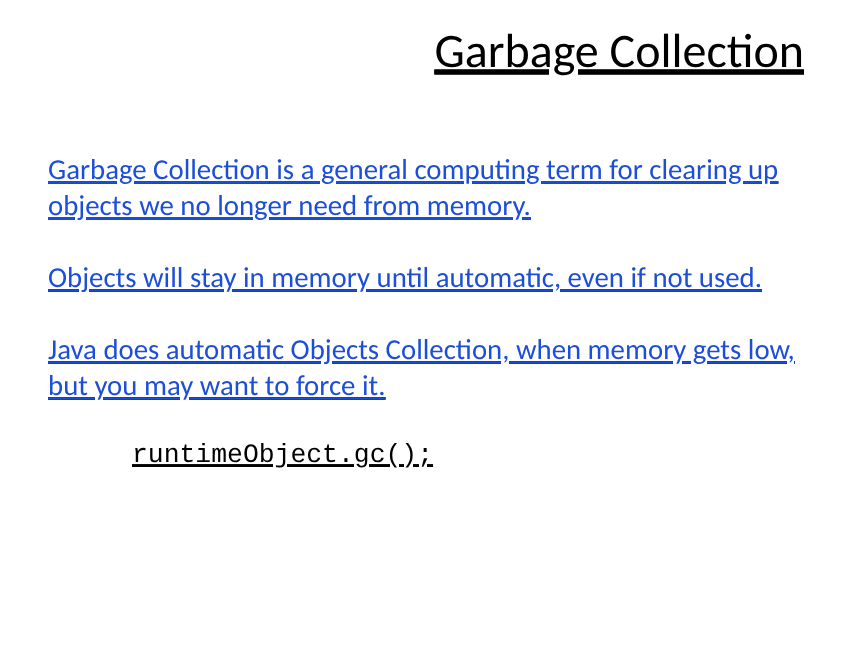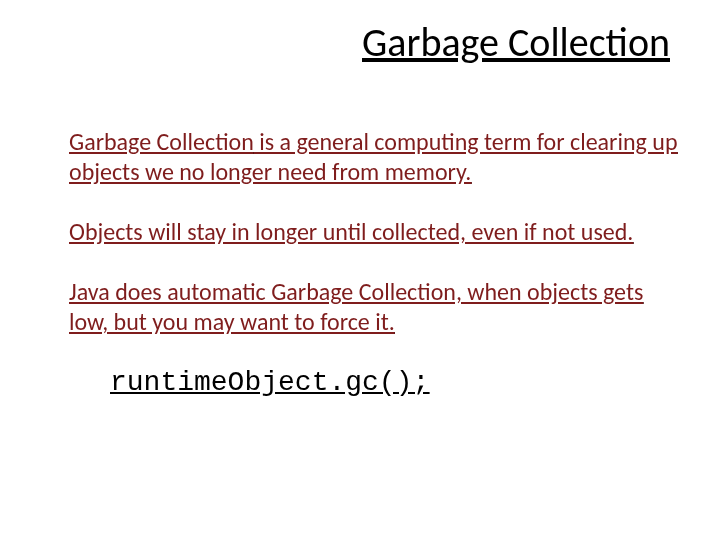--- a/index.html
+++ b/index.html
@@ -16,39 +16,38 @@
       font-weight: 400;
       text-align: right;
       margin-right: 10px;
       margin-bottom: 60px;
       color: #000;
     }
     .para {
       font-size: 24px;
       line-height: 1.25;
       margin-bottom: 30px;
-      color: #7f1d1d;
-      margin-left: 29px;
+      color: #1d4ed8;
     }
     .underline {
       text-decoration: underline;
     }
     .code-line {
       font-family: "Courier New", Courier, monospace;
-      font-size: 28px;
+      font-size: 22px;
       margin-left: 70px;
       margin-top: 4px;
     }
   </style>
 </head>
 <body>
 
 <div class="title">Garbage Collection</div>
 
 <div class="para">
   <span class="underline">Garbage Collection</span><span> is a general computing term for clearing up objects we no longer need from memory.</span>
 </div>
 
-<div class="para">Objects will stay in longer until collected, even if not used.</div>
+<div class="para">Objects will stay in memory until automatic, even if not used.</div>
 
-<div class="para">Java does automatic Garbage Collection, when objects gets low, but you may want to force it.</div>
+<div class="para">Java does automatic Objects Collection, when memory gets low, but you may want to force it.</div>
 
 <div class="code-line">runtimeObject.gc();</div>
 
 </body></html>

